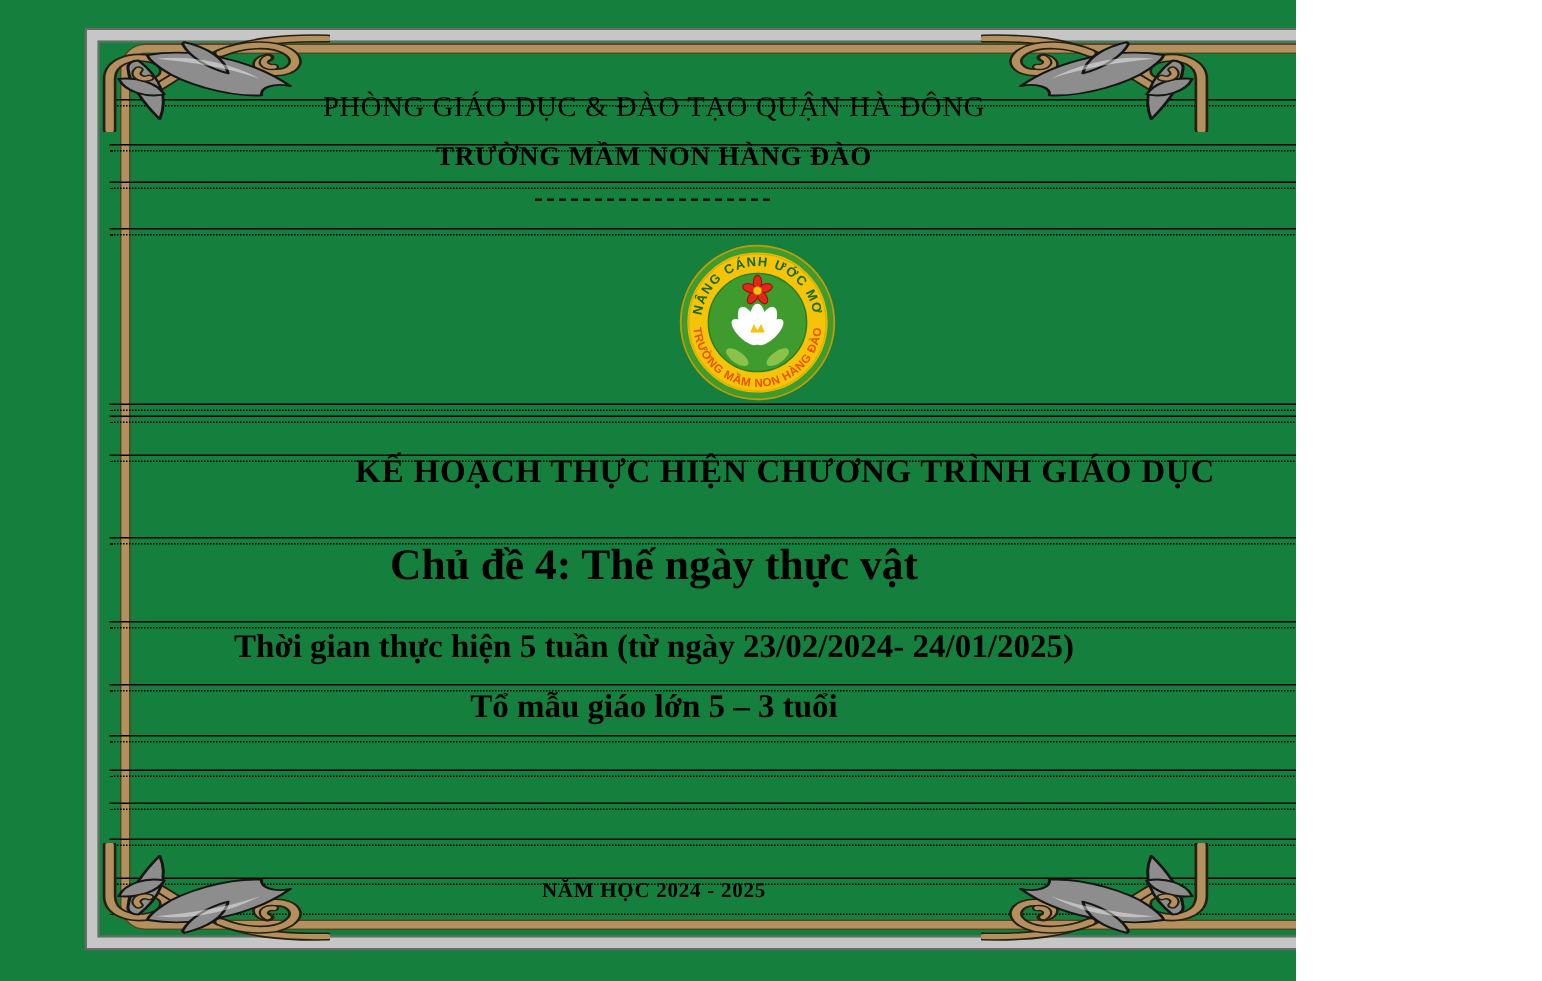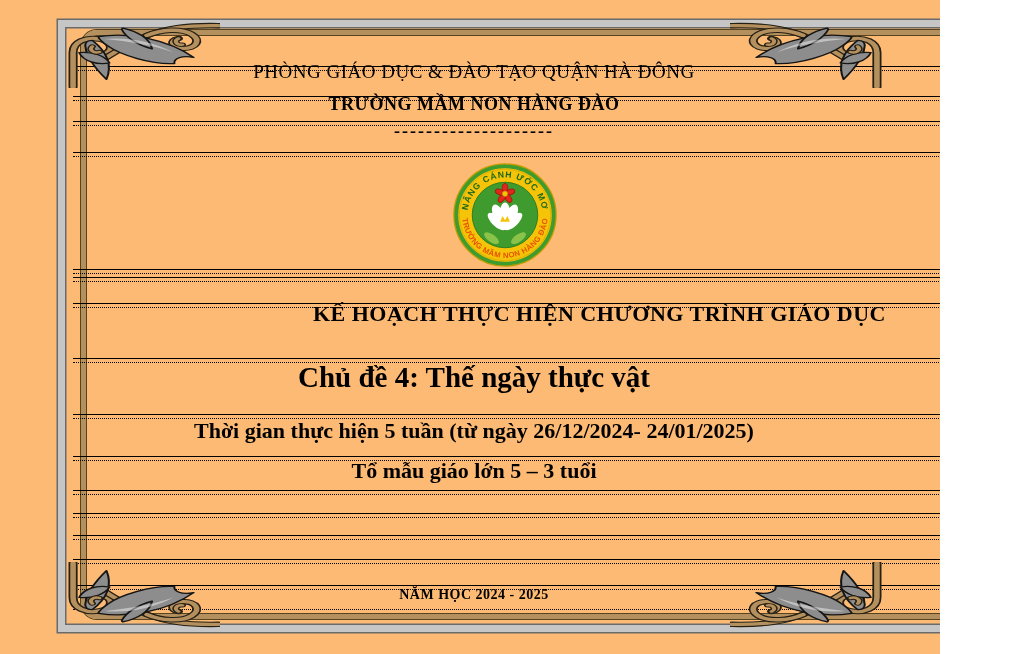--- a/index.html
+++ b/index.html
@@ -6,21 +6,21 @@
     --silver:#c6c6c6; --silver-edge:#6a6a6a;
     --tan:#b5905f; --tan-edge:#57441f;
     --orn-gray:#8d8d8d; --orn-outline:#151515;
     --rule:#000000;
     --gold:#f5c307; --ring-green:#3f9b2e; --disc-green:#3f9b2e;
     --flower-red:#e2261b; --arc-top:#17691c; --arc-bottom:#e65300;
     --lotus:#ffffff; --leaf:#8bc34a;
   }
   html,body{margin:0;padding:0;background:#ffffff;}
   .page{
-    position:relative; width:940px; height:654px; background:#fdba74;
+    position:relative; width:864px; height:654px; background:#15803d;
     font-family:"Liberation Serif","DejaVu Serif",serif; color:#000; overflow:hidden;
   }
   
   .frame-silver{
     position:absolute; left:58px; top:20px; width:926px; height:612px;
     box-sizing:border-box; border:7px solid var(--silver);
     box-shadow:0 0 0 1.5px var(--silver-edge), inset 0 0 0 1.5px var(--silver-edge);
   }
   
   .frame-tan{
@@ -154,21 +154,21 @@
       <ellipse cx="55" cy="27.5" rx="2.9" ry="5.2" style="fill:var(--flower-red)" stroke="#9b0f07" stroke-width="0.7" transform="rotate(72,55,33)"></ellipse>
       <ellipse cx="55" cy="27.5" rx="2.9" ry="5.2" style="fill:var(--flower-red)" stroke="#9b0f07" stroke-width="0.7" transform="rotate(144,55,33)"></ellipse>
       <ellipse cx="55" cy="27.5" rx="2.9" ry="5.2" style="fill:var(--flower-red)" stroke="#9b0f07" stroke-width="0.7" transform="rotate(216,55,33)"></ellipse>
       <ellipse cx="55" cy="27.5" rx="2.9" ry="5.2" style="fill:var(--flower-red)" stroke="#9b0f07" stroke-width="0.7" transform="rotate(288,55,33)"></ellipse>
       <circle cx="55" cy="33" r="2.8" style="fill:var(--gold)" stroke="#b98c00" stroke-width="0.6"></circle>
     </g>
   </svg>
 
   <div class="tblock t-title">KẾ HOẠCH THỰC HIỆN CHƯƠNG TRÌNH GIÁO DỤC</div>
   <div class="tblock t-theme">Chủ đề 4: Thế ngày thực vật</div>
-  <div class="tblock t-duration">Thời gian thực hiện 5 tuần (từ ngày 26/12/2024- 24/01/2025)</div>
+  <div class="tblock t-duration">Thời gian thực hiện 5 tuần (từ ngày 23/02/2024- 24/01/2025)</div>
   <div class="tblock t-group">Tổ mẫu giáo lớn 5 – 3 tuổi</div>
   <div class="tblock t-year">NĂM HỌC 2024 - 2025</div>
 
   <svg class="ornament orn-tl" viewBox="0 0 150 108" preserveAspectRatio="none">
       <use href="#orn"></use>
     </svg>
   <svg class="ornament orn-tr" viewBox="0 0 150 108" preserveAspectRatio="none">
       <use href="#orn"></use>
     </svg>
   <svg class="ornament orn-bl" viewBox="0 0 150 108" preserveAspectRatio="none">

